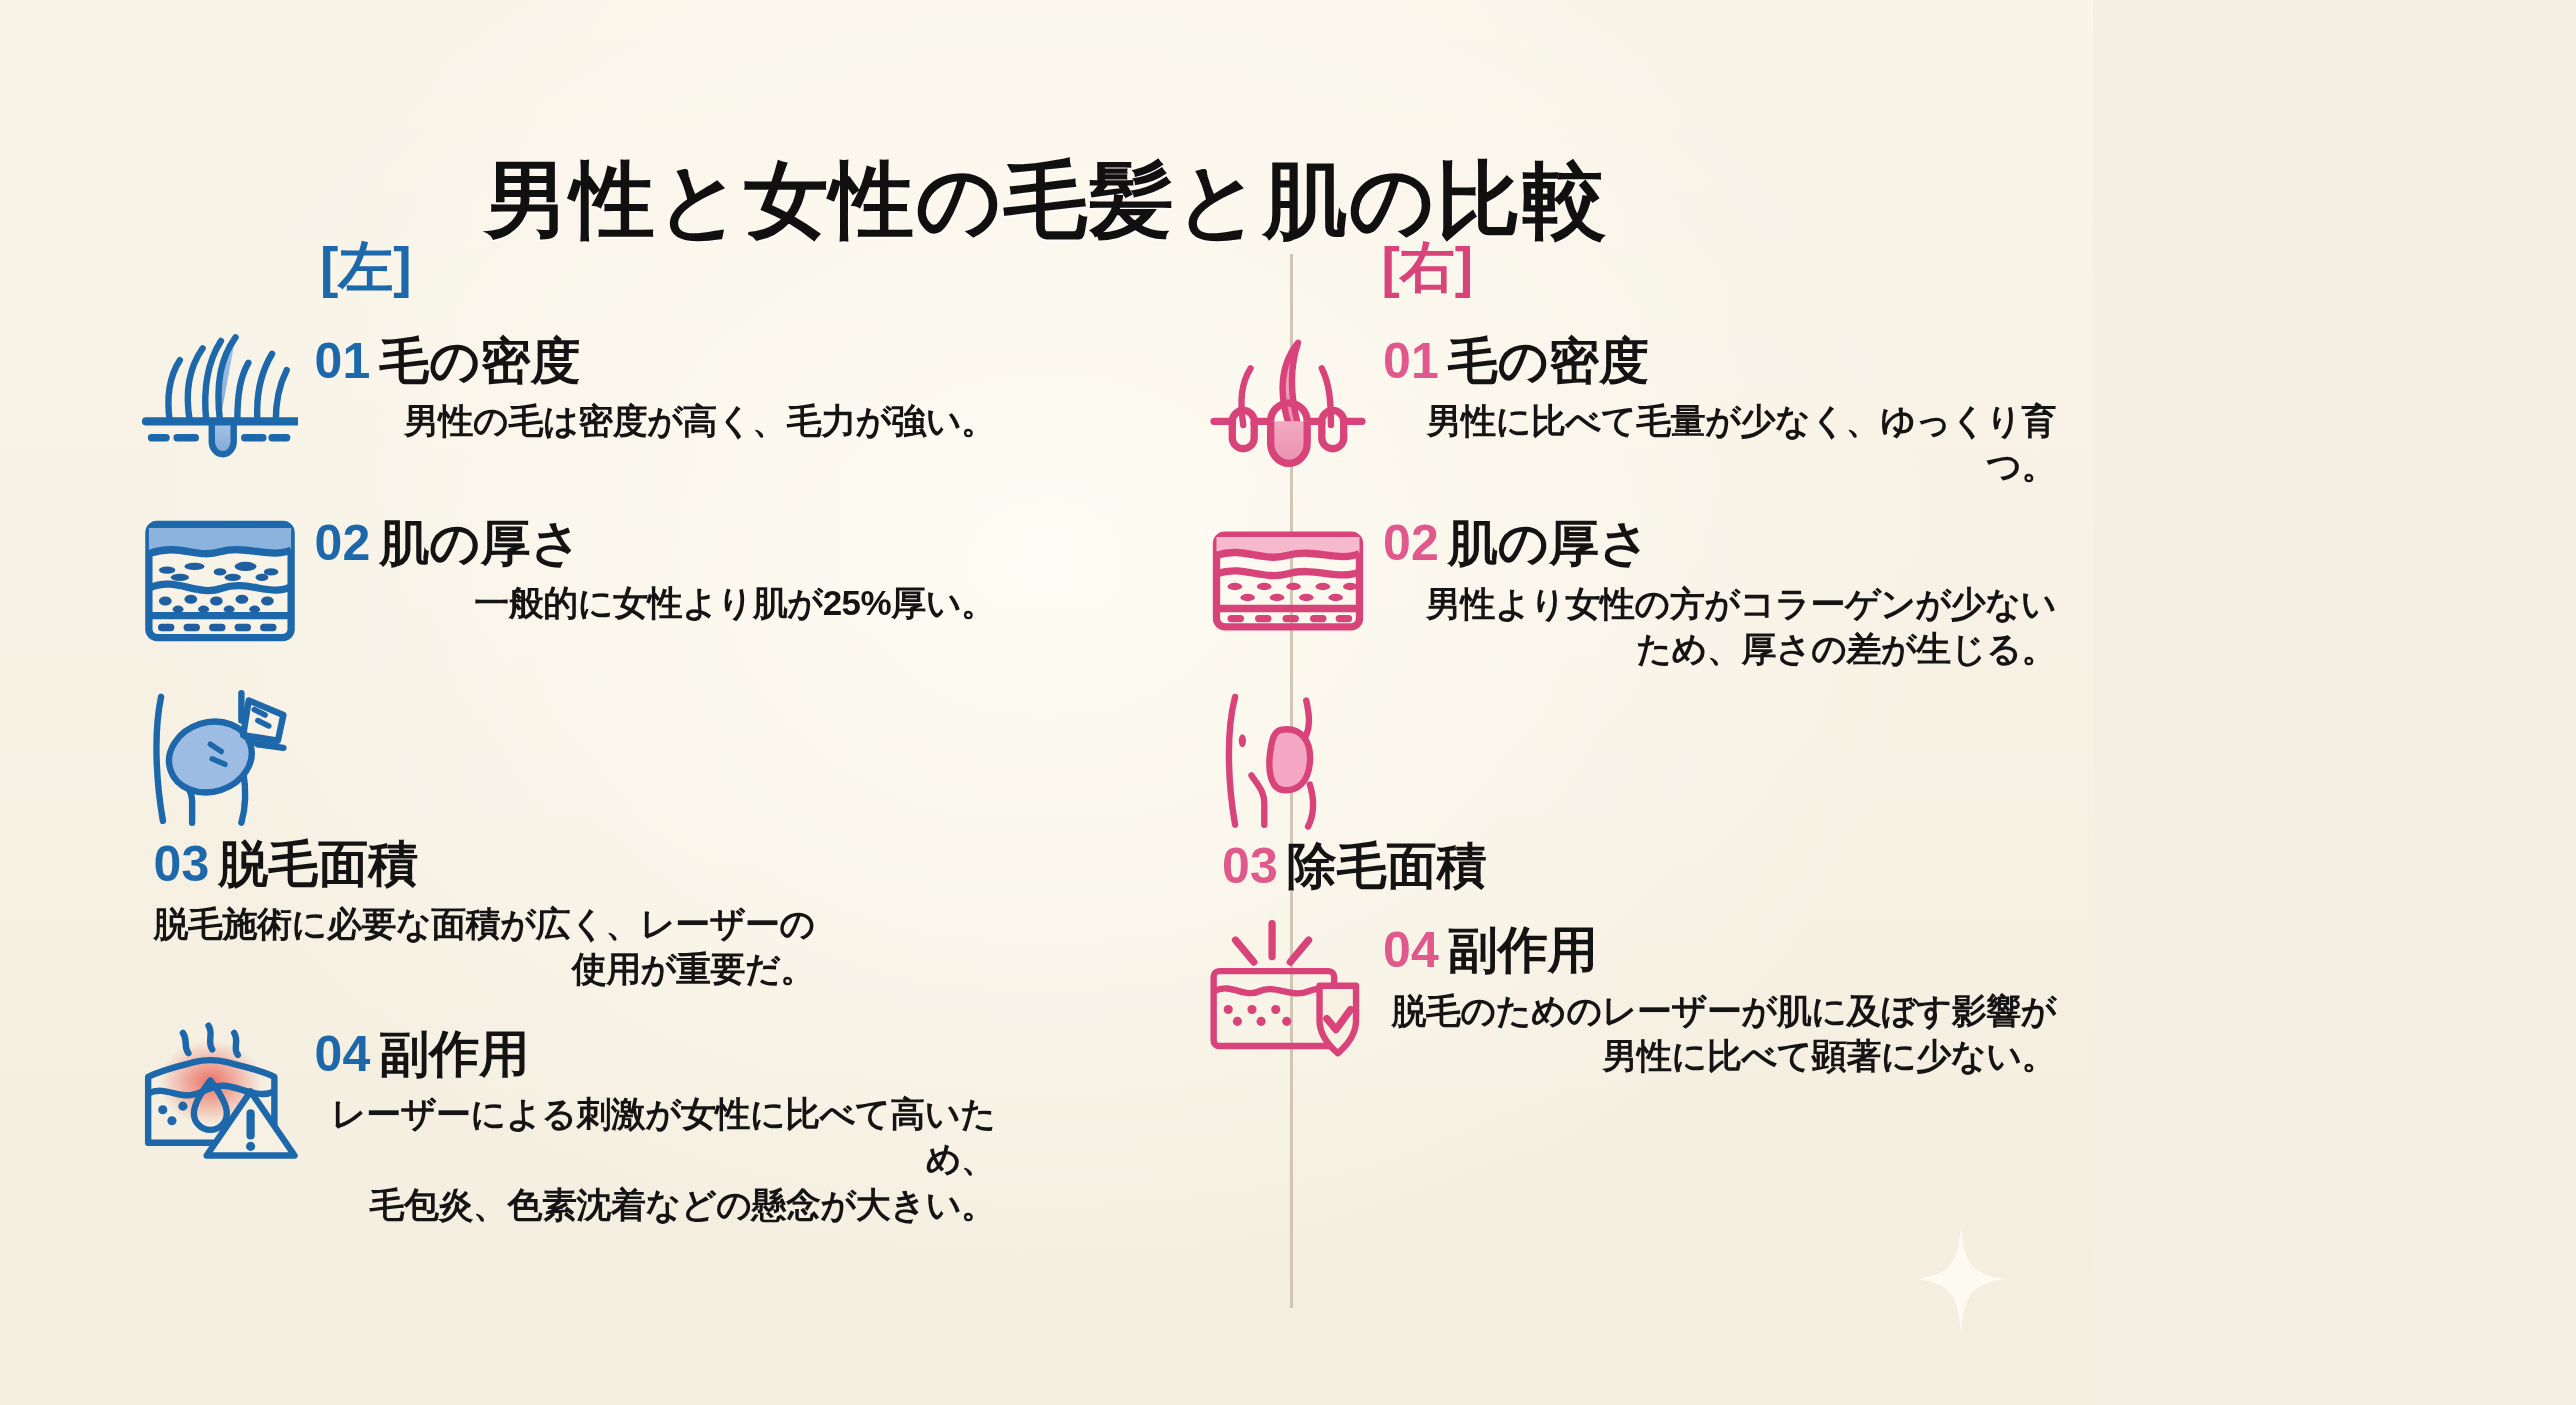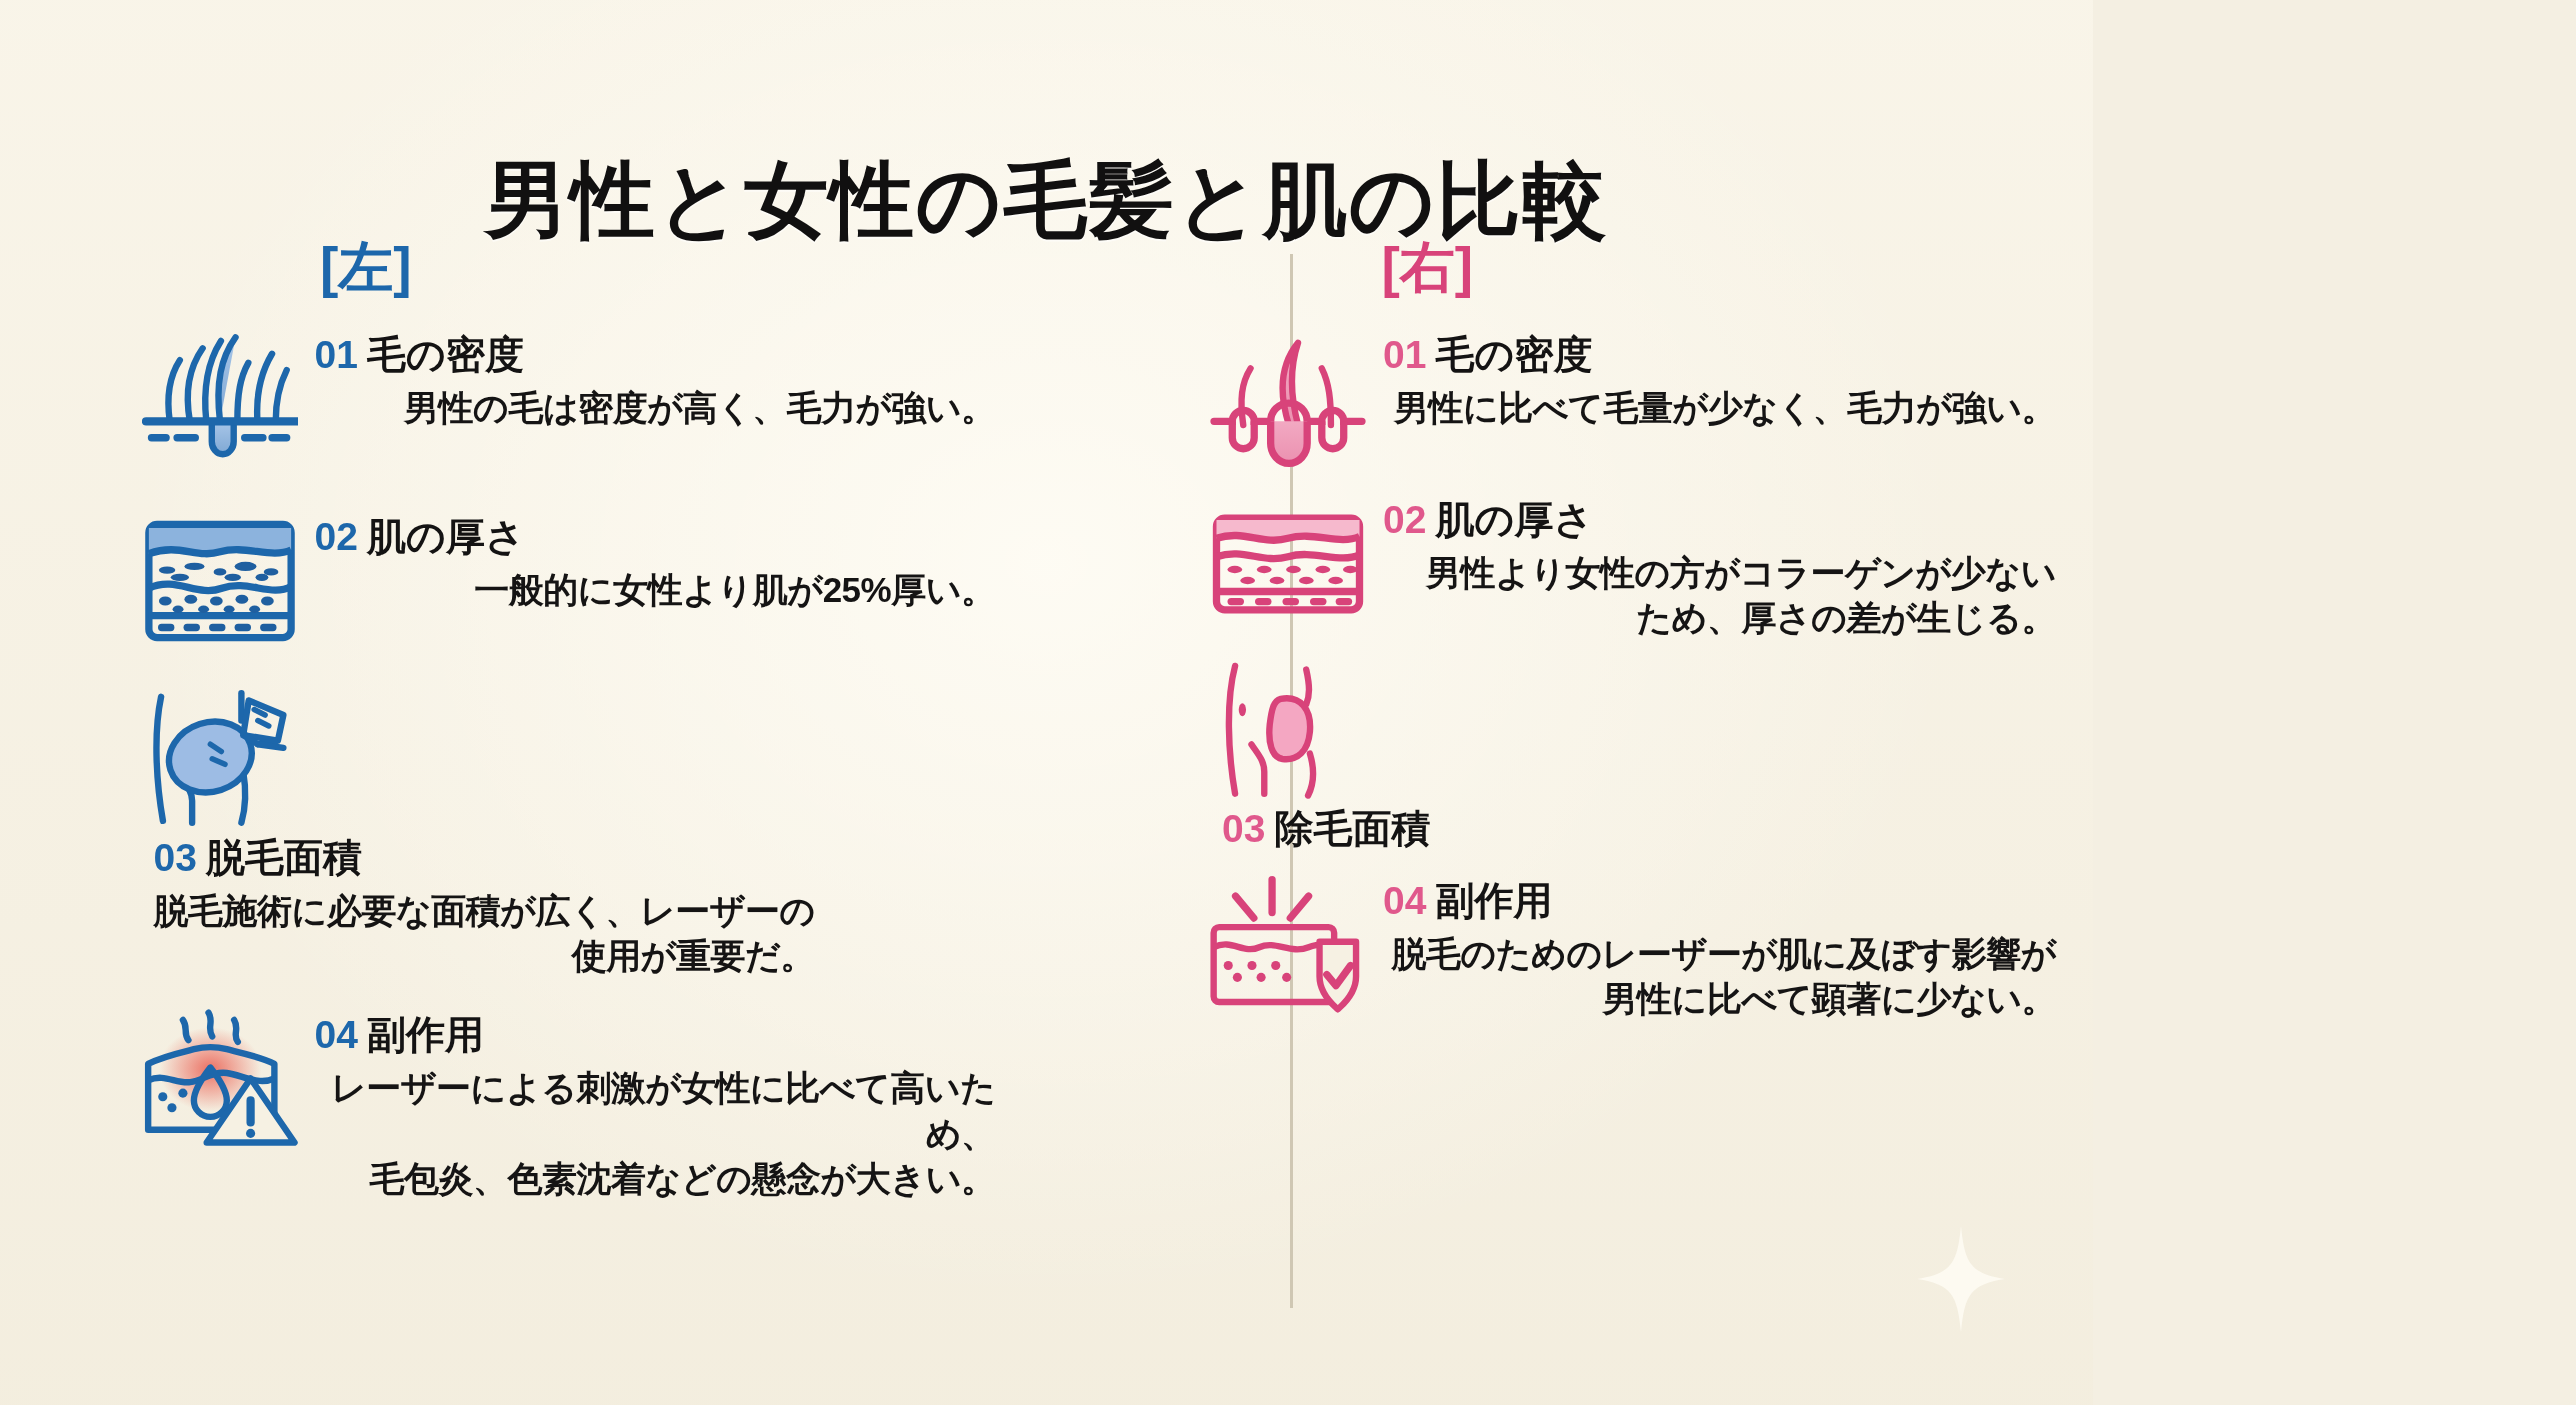--- a/index.html
+++ b/index.html
@@ -98,21 +98,21 @@
     align-items: center;
     justify-content: center;
   }
   .item-icon svg { display: block; }
   .item-body {
     flex: 1 1 auto;
     padding-top: 5.5px;
     padding-left: 14.6px;
   }
   .item-heading {
-    font-size: 39px;
+    font-size: 50px;
     font-weight: 700;
     color: #141313;
     line-height: 1.18;
     margin-bottom: 7.3px;
     white-space: nowrap;
   }
   .item-num {
     font-weight: 700;
     margin-right: 9.1px;
   }
@@ -319,21 +319,21 @@
             <path d="M4 100 L24 100 A12 12 0 0 1 48 100 L66 100 A16 16 0 0 1 106 100 L122 100 A12 12 0 0 1 146 100 L166 100" fill="none" stroke="#d8437a" stroke-width="8" stroke-linecap="round"></path>
             <path d="M24 100 L24 118 A12 12 0 0 0 48 118 L48 100" fill="none" stroke="#d8437a" stroke-width="8"></path>
             <path d="M122 100 L122 118 A12 12 0 0 0 146 118 L146 100" fill="none" stroke="#d8437a" stroke-width="8"></path>
             <path d="M66 100 L66 124 A20 22 0 0 0 106 124 L106 100" fill="url(#pHair)" stroke="#d8437a" stroke-width="8"></path>
           </svg>
         </div>
         <div class="item-body">
           <div class="item-heading">
             <span class="item-num">01</span><span>毛の密度</span>
           </div>
-          <div class="item-desc">男性に比べて毛量が少なく、毛力が強い。</div>
+          <div class="item-desc">男性に比べて毛量が少なく、ゆっくり育つ。</div>
         </div>
       </div>
 
       <div class="item">
         <div class="item-icon">
           <svg width="154" height="110" viewBox="0 0 168 120">
             <rect x="6" y="10" width="156" height="100" rx="9" fill="none" stroke="#d8437a" stroke-width="8"></rect>
             <path d="M6 32 C36 22 56 40 84 32 C112 24 140 40 162 30 L162 12 L6 12 Z" fill="#f6b9cd"></path>
             <path d="M6 32 C36 22 56 40 84 32 C112 24 140 40 162 30" fill="none" stroke="#d8437a" stroke-width="8"></path>
             <path d="M6 52 C36 42 56 60 84 52 C112 44 140 60 162 50" fill="none" stroke="#d8437a" stroke-width="8"></path>

